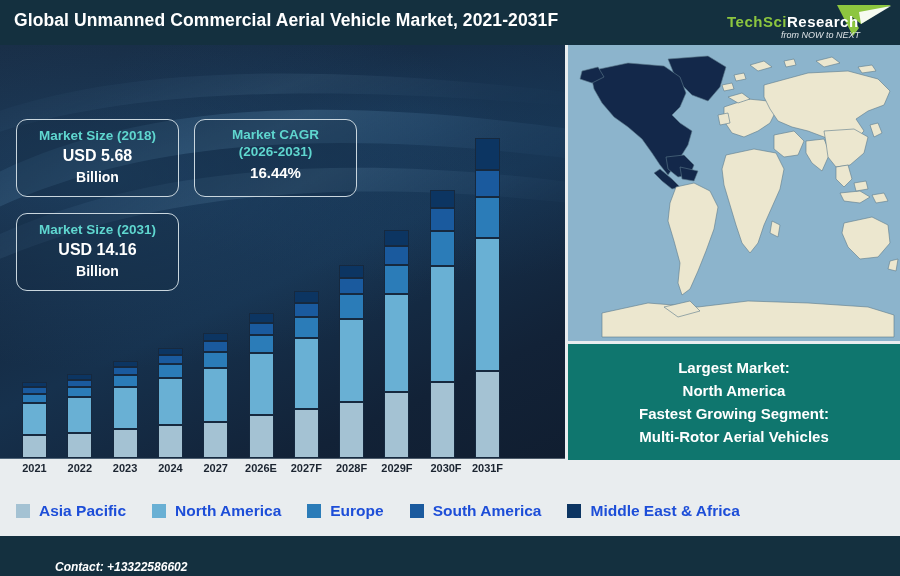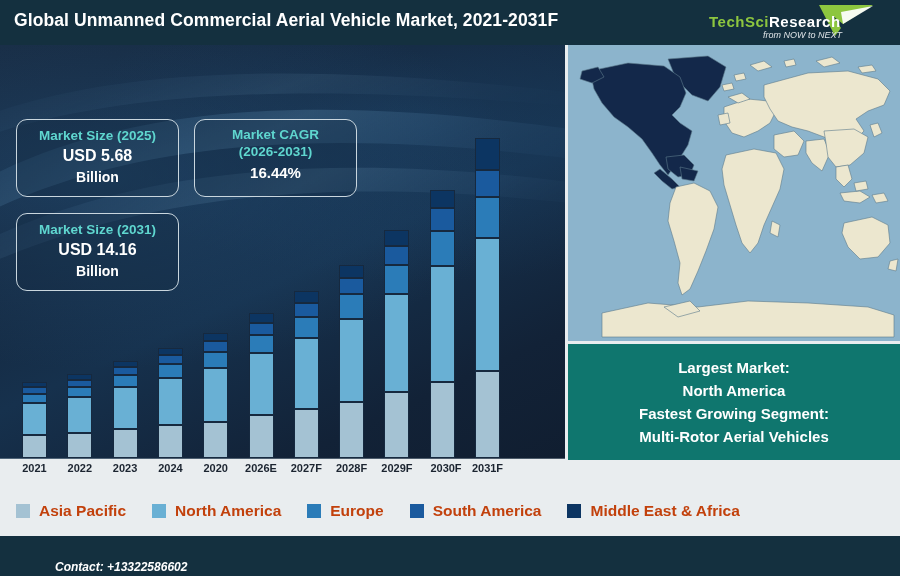--- a/index.html
+++ b/index.html
@@ -14,21 +14,21 @@
   .header{
     position:absolute;left:0;top:0;width:900px;height:45px;
     background:#14303f;
   }
   .header-title{
     position:absolute;left:14px;top:10px;
     font-size:17.5px;font-weight:bold;color:#ffffff;
     letter-spacing:.1px;white-space:nowrap;
   }
   .logo{
-    position:absolute;right:24px;top:2px;width:185px;height:42px;text-align:right;
+    position:absolute;right:6px;top:2px;width:185px;height:42px;text-align:right;
   }
   .logo svg{display:block;}
 
   
   .chart-panel{
     position:absolute;left:0;top:45px;width:565px;height:441px;
     background:
       radial-gradient(120% 70% at 18% 30%, rgba(40,90,135,.45) 0%, rgba(20,48,78,0) 62%),
       radial-gradient(100% 60% at 75% 18%, rgba(30,72,112,.40) 0%, rgba(17,38,62,0) 60%),
       linear-gradient(155deg,#17293f 0%,#14263c 28%,#16314d 52%,#122237 78%,#101d2f 100%);
@@ -105,21 +105,21 @@
   .legend{
     position:absolute;left:0;top:487px;width:900px;height:47px;
     background:#e9edef;display:flex;align-items:center;
     padding-left:16px;box-sizing:border-box;
   }
   .legend-item{display:flex;align-items:center;margin-right:26px;}
   .legend-swatch{
     width:14px;height:14px;margin-right:9px;flex:none;
   }
   .legend-text{
-    font-size:15.5px;font-weight:bold;color:#c2410c;white-space:nowrap;
+    font-size:15.5px;font-weight:bold;color:#1d4ed8;white-space:nowrap;
   }
 
   
   .footer{
     position:absolute;left:0;bottom:0;width:900px;height:40px;
     background:#14303f;
   }
   .footer-left{
     position:absolute;left:55px;top:24px;
     font-size:12px;font-weight:bold;font-style:italic;color:#ffffff;
@@ -161,21 +161,21 @@
           <stop offset="50%" stop-color="#8ab9d8" stop-opacity="0.30"></stop>
           <stop offset="100%" stop-color="#24456b" stop-opacity="0.03"></stop>
         </linearGradient>
       </defs>
       <path d="M-20,190 C140,86 360,70 700,128 L700,156 C360,104 150,124 -20,222 Z" fill="url(#sw1)"></path>
       <path d="M-20,250 C150,150 380,128 700,180 L700,200 C380,152 160,178 -20,272 Z" fill="url(#sw2)"></path>
       <path d="M-20,120 C120,52 330,40 680,86 L680,98 C330,62 130,76 -20,138 Z" fill="url(#sw2)" opacity="0.6"></path>
     </svg>
 
     <div class="stat-box" id="box-size-2025">
-      <div class="stat-label">Market Size (2025)</div>
+      <div class="stat-label">Market Size (2018)</div>
       <div class="stat-value">USD 5.68</div>
       <div class="stat-unit">Billion</div>
     </div>
 
     <div class="stat-box" id="box-cagr">
       <div class="stat-label two-line">Market CAGR</div>
       <div class="stat-label two-line">(2026-2031)</div>
       <div class="stat-big">16.44%</div>
     </div>
 
@@ -264,21 +264,21 @@
           <div class="seg" style="height: 87.0056px; background: rgb(164, 194, 211);"></div>
         </div>
       </div>
     <div class="xaxis-band"></div>
     <div class="axis-line"></div>
     <div class="xlabels" id="xlabels">
         <div class="xlabel" style="left: 11.5px;">2021</div>
         <div class="xlabel" style="left: 56.8px;">2022</div>
         <div class="xlabel" style="left: 102.1px;">2023</div>
         <div class="xlabel" style="left: 147.4px;">2024</div>
-        <div class="xlabel" style="left: 192.7px;">2020</div>
+        <div class="xlabel" style="left: 192.7px;">2027</div>
         <div class="xlabel" style="left: 238px;">2026E</div>
         <div class="xlabel" style="left: 283.3px;">2027F</div>
         <div class="xlabel" style="left: 328.6px;">2028F</div>
         <div class="xlabel" style="left: 373.9px;">2029F</div>
         <div class="xlabel" style="left: 423px;">2030F</div>
         <div class="xlabel" style="left: 464.5px;">2031F</div>
       </div>
   </div>
 
   <div class="map-panel">

